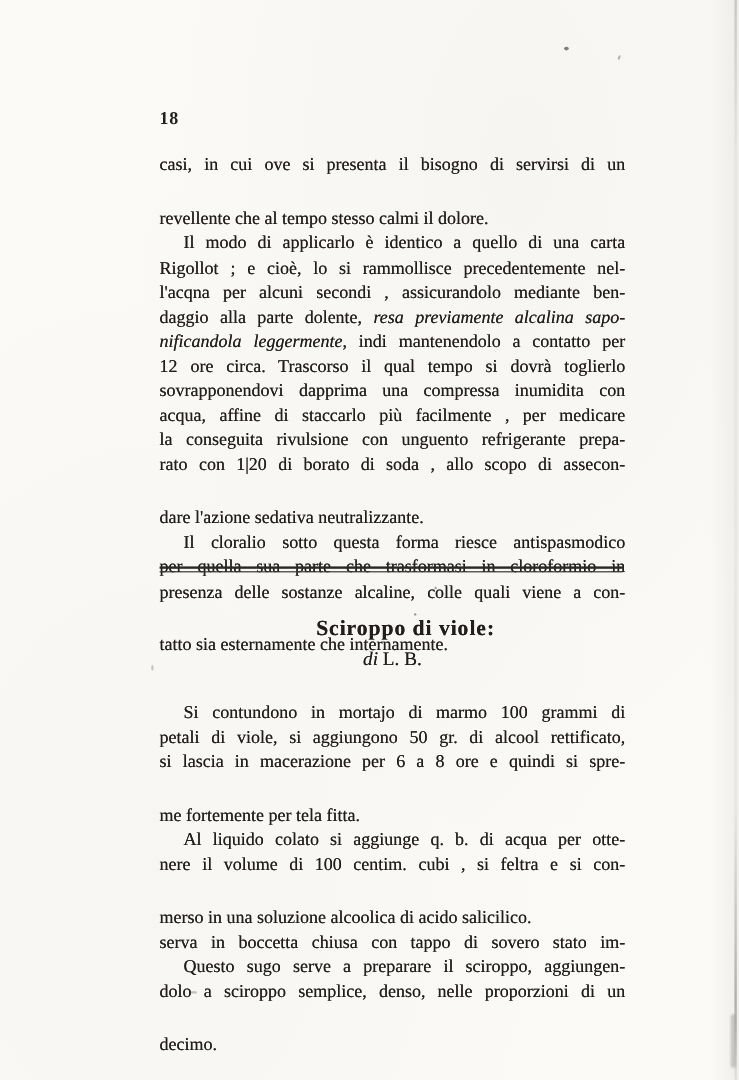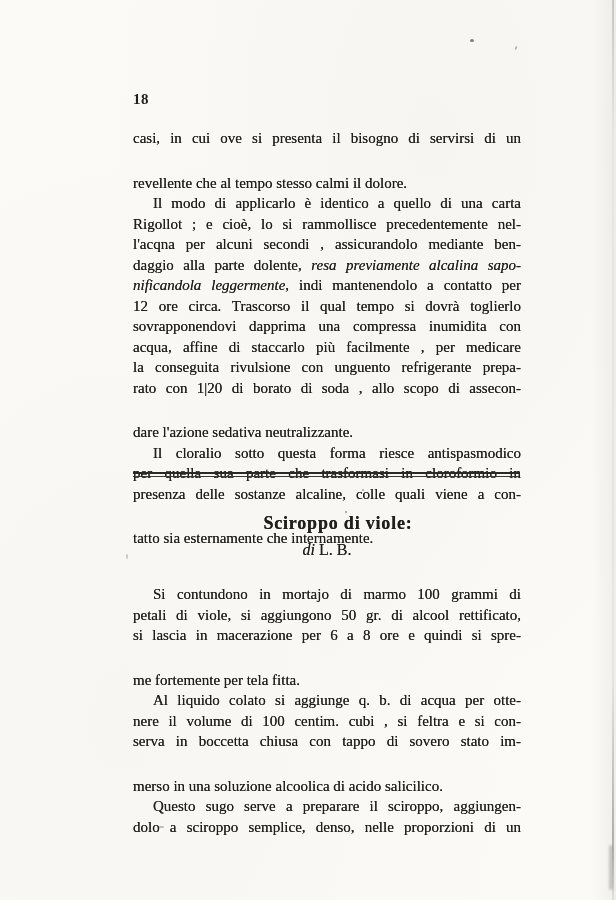--- a/index.html
+++ b/index.html
@@ -162,26 +162,27 @@
   <div class="textblock bottom" id="article-section">
       <div>
         <div class="line indent"><span>Si contundono in mortajo di marmo 100 grammi di</span></div>
         <div class="line"><span>petali di viole, si aggiungono 50 gr. di alcool rettificato,</span></div>
         <div class="line"><span>si lascia in macerazione per 6 a 8 ore e quindi si spre-</span></div>
         <div class="line last"><span>me fortemente per tela fitta.</span></div>
       </div>
       <div>
         <div class="line indent"><span>Al liquido colato si aggiunge q. b. di acqua per otte-</span></div>
         <div class="line"><span>nere il volume di 100 centim. cubi , si feltra e si con-</span></div>
+        <div class="line last"><span>merso in una soluzione alcoolica di acido salicilico.</span></div>
         <div class="line"><span>serva in boccetta chiusa con tappo di sovero stato im-</span></div>
-        <div class="line last"><span>merso in una soluzione alcoolica di acido salicilico.</span></div>
       </div>
       <div>
         <div class="line indent"><span>Questo sugo serve a preparare il sciroppo, aggiungen-</span></div>
         <div class="line"><span>dolo a sciroppo semplice, denso, nelle proporzioni di un</span></div>
+        <div class="line last"><span>decimo.</span></div>
       </div>
     </div>
 
   <div class="speck s1"></div>
   <div class="speck s2"></div>
   <div class="speck s3"></div>
   <div class="speck s4"></div>
   <div class="speck s5"></div>
   <div class="speck s6"></div>
   <div class="edge-line"></div>

